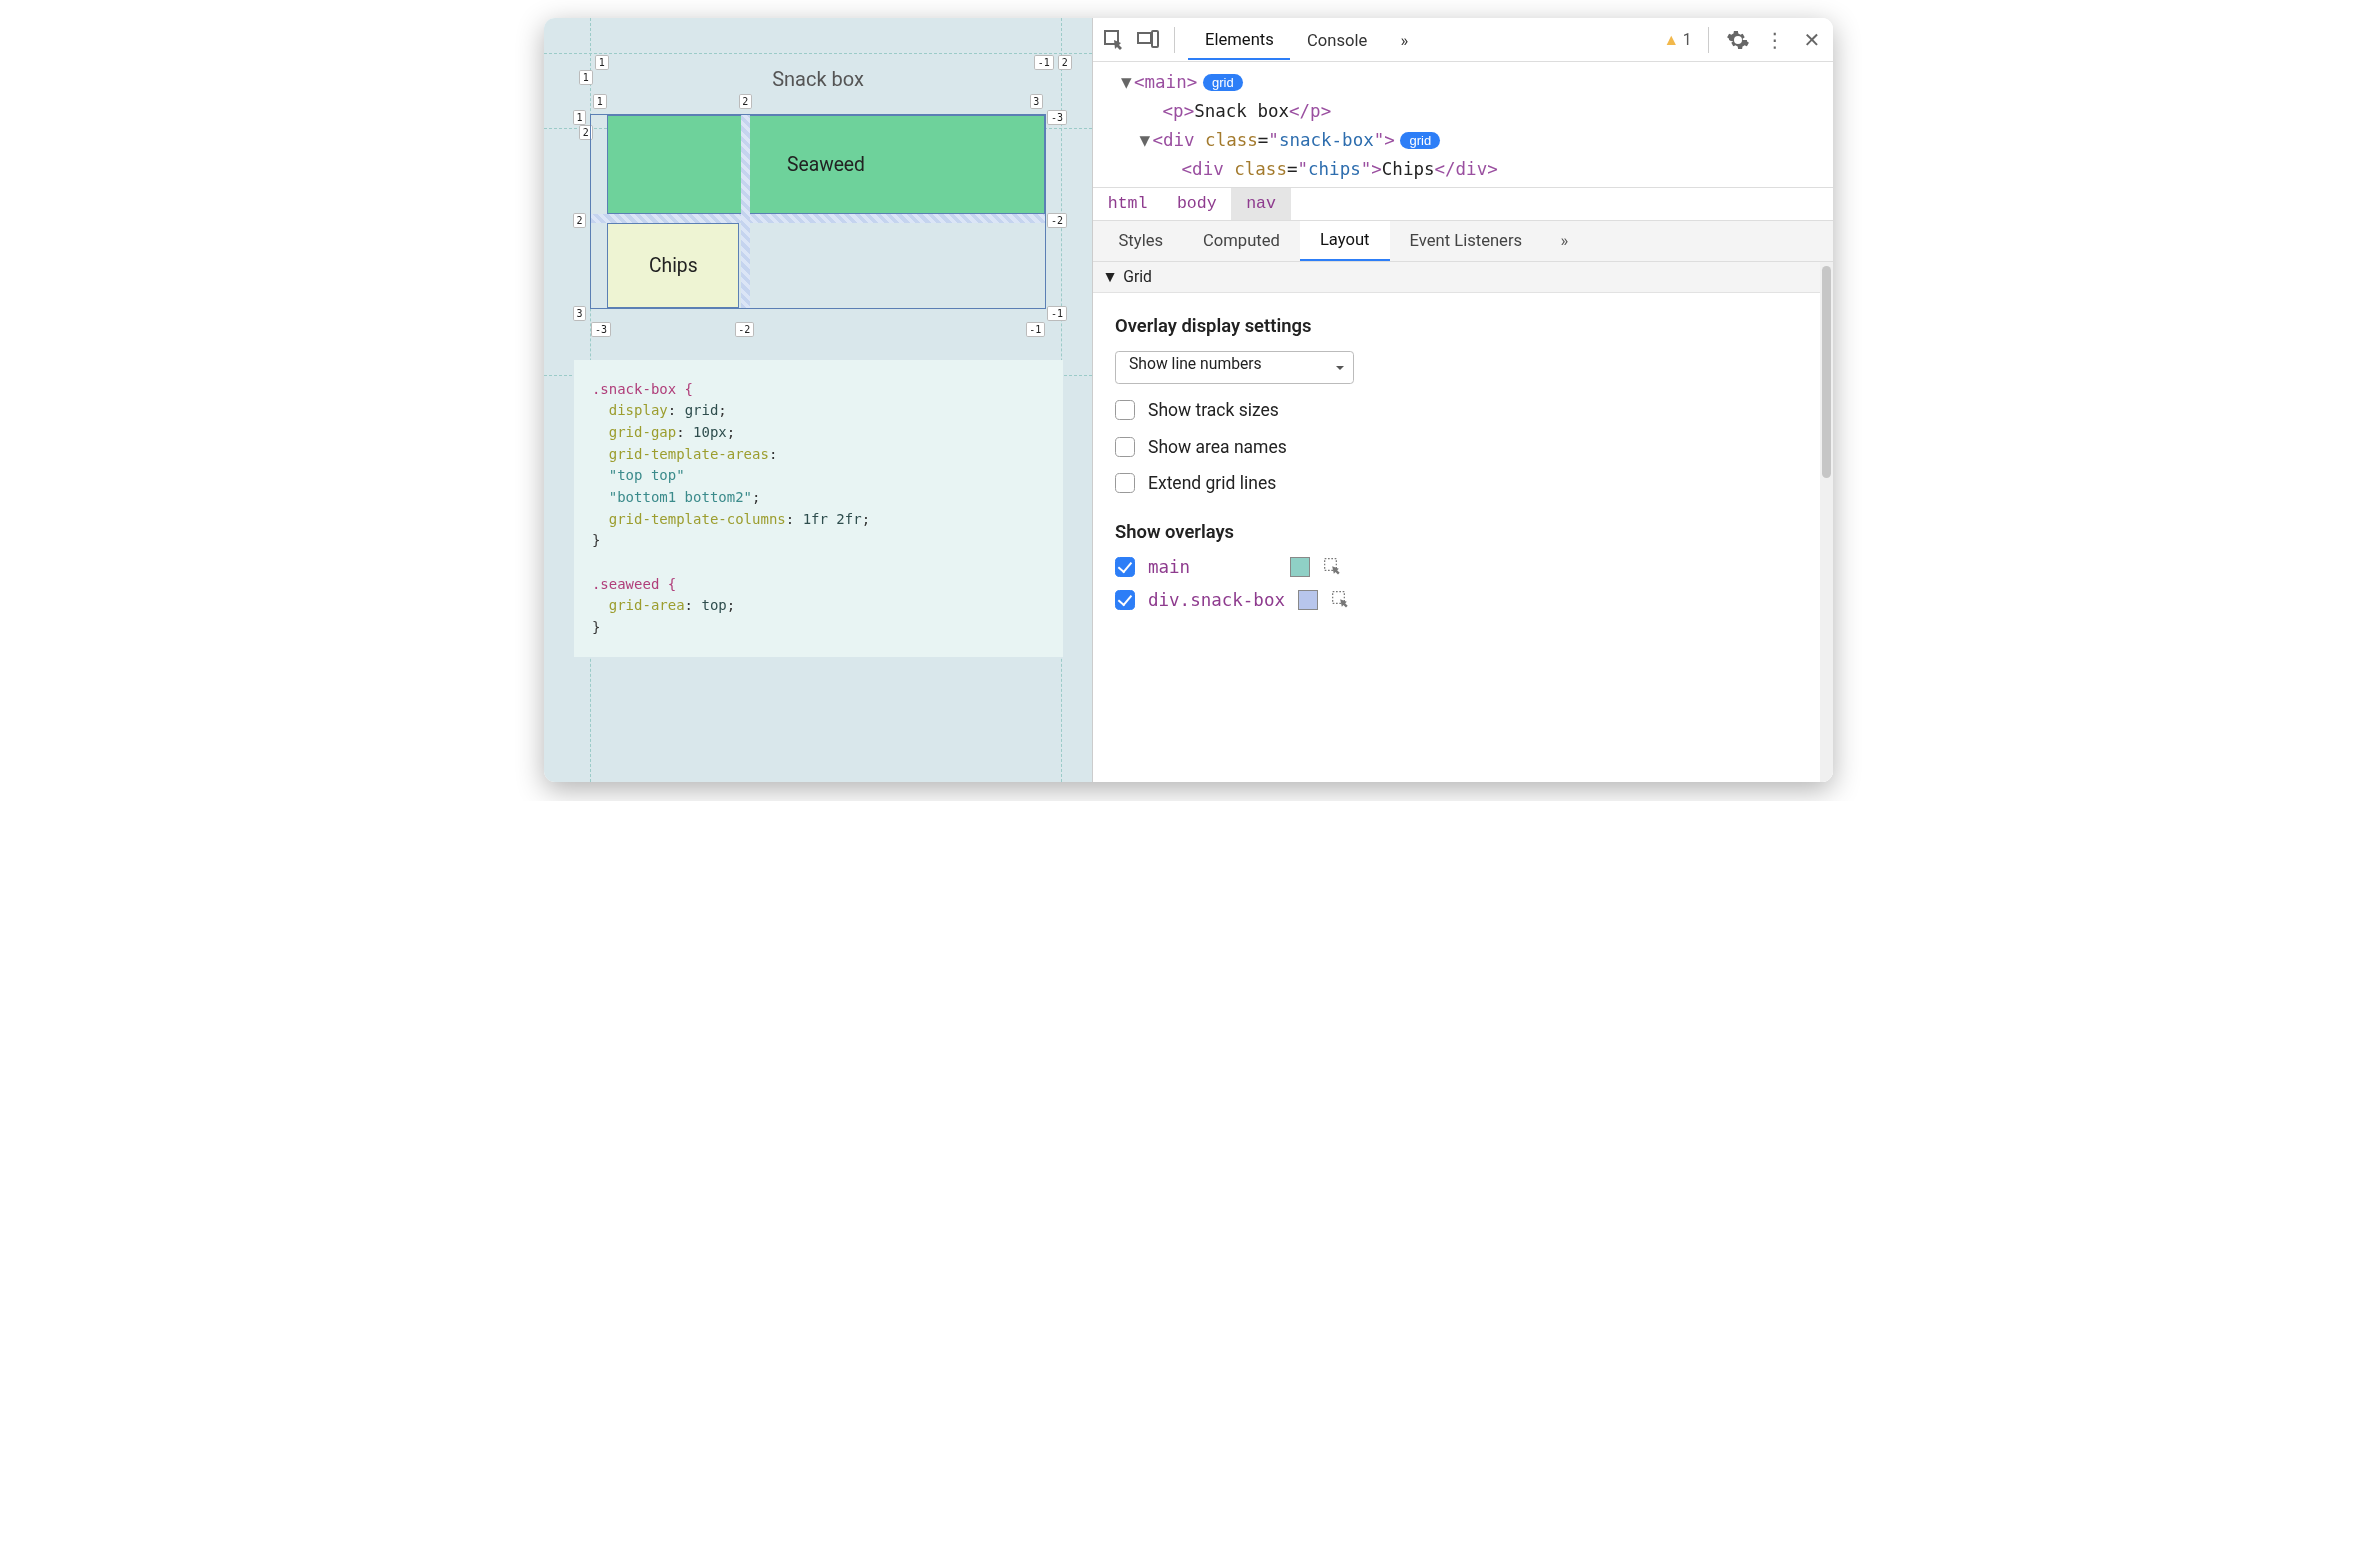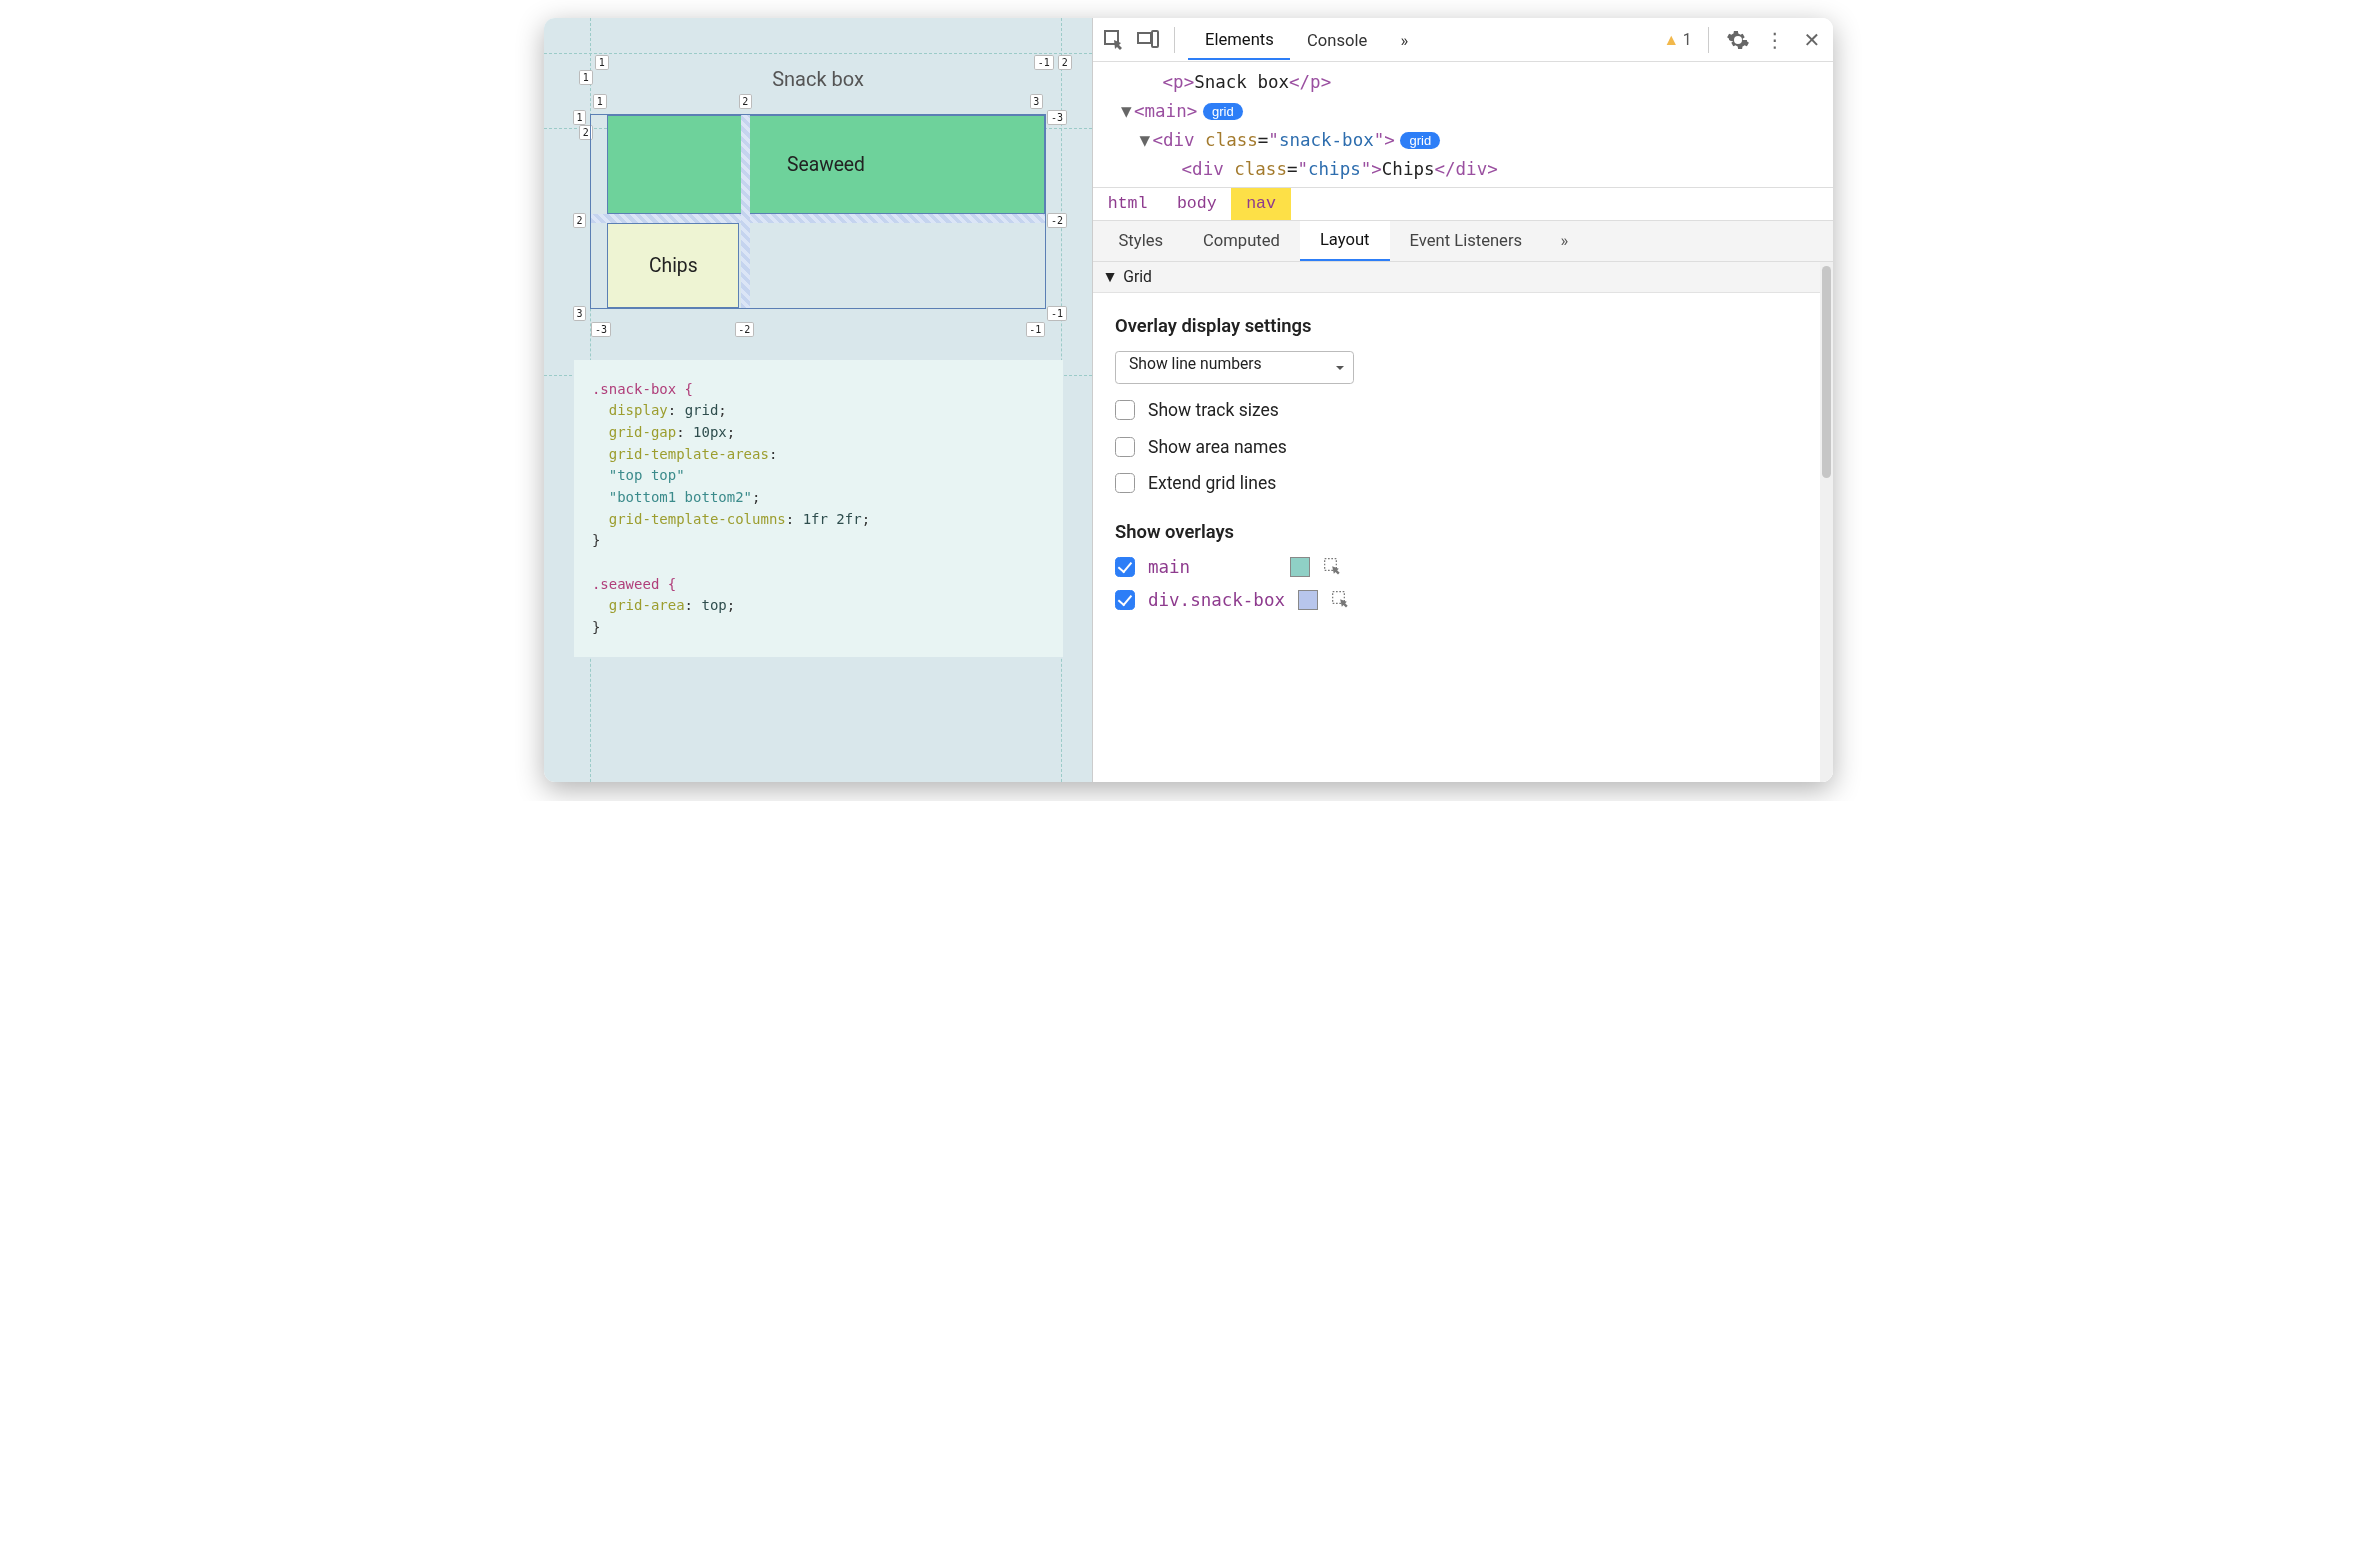--- a/index.html
+++ b/index.html
@@ -46,21 +46,21 @@
   .caret { color:#666; display:inline-block; width:13px;}
   .tag-ang{color:#9A4FA0;}
   .tag-name{color:#9A4FA0;}
   .attr-name{color:#A37A2D;}
   .attr-val{color:#2D6DAE;}
   .txt{color:#222;}
   .badge-grid{background:#2D7EF7;color:#fff;border-radius:9.2px;font-size:13px;padding:0.9px 9.2px;font-family:-apple-system,sans-serif;margin-left:5.5px;position:relative;top:-0.9px;}
   
   .breadcrumb{display:flex;font-family:ui-monospace,Menlo,monospace;font-size:16.6px;border-top:0.9px solid #ddd;border-bottom:0.9px solid #ddd;padding:0;background:#fff;}
   .breadcrumb span{padding:6.4px 14.7px;color:#8E3B8E;font-family:Liberation Mono, monospace;}
-  .breadcrumb span.sel-crumb{background:#fde047;}
+  .breadcrumb span.sel-crumb{background:#e5e5e5;}
   
   .subtab-bar{display:flex;align-items:center;height:41px;background:#F4F4F4;border-bottom:0.9px solid #ddd;font-size:16.6px;padding:0 5.5px;}
   .subtab{padding:9.2px 20px;cursor:pointer;color:#444;}
   .subtab.active{border-bottom:2.8px solid #2D7EF7;background:#fff;color:#111;}
   .subtab-more{margin-left:13px;color:#555;padding:5.5px;}
   
   .pane{flex:1;overflow:auto;position:relative;}
   .pane-scroll{position:absolute;right:0;top:0;bottom:0;width:13px;background:#F0F0F0;}
   .pane-scroll-thumb{position:absolute;right:1.8px;top:3.7px;width:9.2px;height:212px;background:#C6C6C6;border-radius:4.6px;}
   .section-head{display:flex;align-items:center;gap:5.5px;padding:5.5px 9.2px;font-size:15.7px;background:#F4F4F4;border-bottom:0.9px solid #e2e2e2;}
@@ -171,22 +171,22 @@
           <svg viewBox="0 0 24 24" fill="#666">
               <path d="M12 8a4 4 0 100 8 4 4 0 000-8zm9 4a7 7 0 01-.1 1.2l2 1.6-2 3.4-2.4-1a7 7 0 01-2 1.2l-.4 2.6h-4l-.4-2.6a7 7 0 01-2-1.2l-2.4 1-2-3.4 2-1.6A7 7 0 013 12a7 7 0 01.1-1.2l-2-1.6 2-3.4 2.4 1a7 7 0 012-1.2L7.9 3h4l.4 2.6a7 7 0 012 1.2l2.4-1 2 3.4-2 1.6c.1.4.1.8.1 1.2z"></path>
             </svg>
         </span>
         <span class="icon" style="font-size:20px;color:#666">⋮</span>
         <span class="icon" style="font-size:20px;color:#666">✕</span>
       </div>
     </div>
 
     <div class="domtree">
+      <div class="dom-line"><span class="caret">▼</span><span class="tag-ang">&lt;</span><span class="tag-name">main</span><span class="tag-ang">&gt;</span><span class="badge-grid">grid</span></div>
       <div class="dom-line" style="padding-left:31px">&nbsp;<span class="tag-ang">&lt;</span><span class="tag-name">p</span><span class="tag-ang">&gt;</span><span class="txt">Snack box</span><span class="tag-ang">&lt;/</span><span class="tag-name">p</span><span class="tag-ang">&gt;</span></div>
-      <div class="dom-line"><span class="caret">▼</span><span class="tag-ang">&lt;</span><span class="tag-name">main</span><span class="tag-ang">&gt;</span><span class="badge-grid">grid</span></div>
       <div class="dom-line" style="padding-left:18.4px"><span class="caret">▼</span><span class="tag-ang">&lt;</span><span class="tag-name">div</span> <span class="attr-name">class</span>=<span class="tag-ang">"</span><span class="attr-val">snack-box</span><span class="tag-ang">"</span><span class="tag-ang">&gt;</span><span class="badge-grid">grid</span></div>
       <div class="dom-line" style="padding-left:50px">&nbsp;<span class="tag-ang">&lt;</span><span class="tag-name">div</span> <span class="attr-name">class</span>=<span class="tag-ang">"</span><span class="attr-val">chips</span><span class="tag-ang">"</span><span class="tag-ang">&gt;</span><span class="txt">Chips</span><span class="tag-ang">&lt;/</span><span class="tag-name">div</span><span class="tag-ang">&gt;</span></div>
     </div>
 
     <div class="breadcrumb">
       <span>html</span>
       <span>body</span>
       <span class="sel-crumb">nav</span>
     </div>
 

